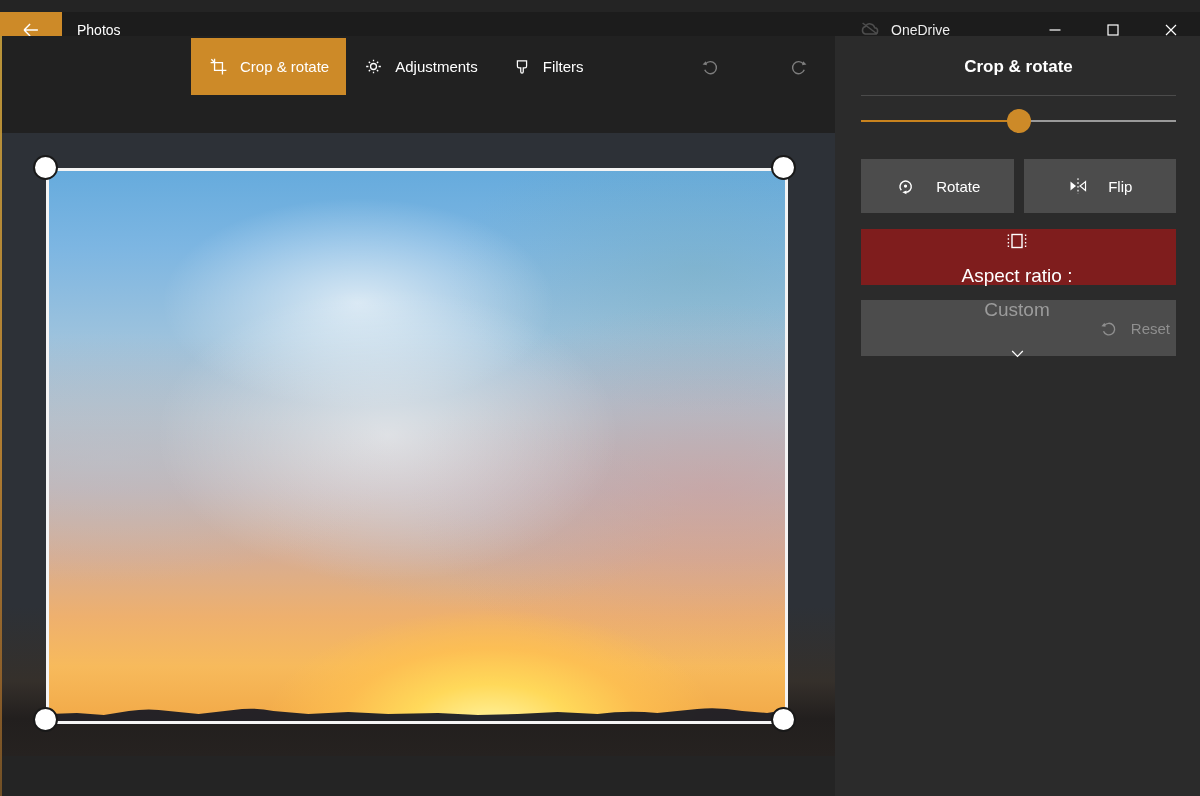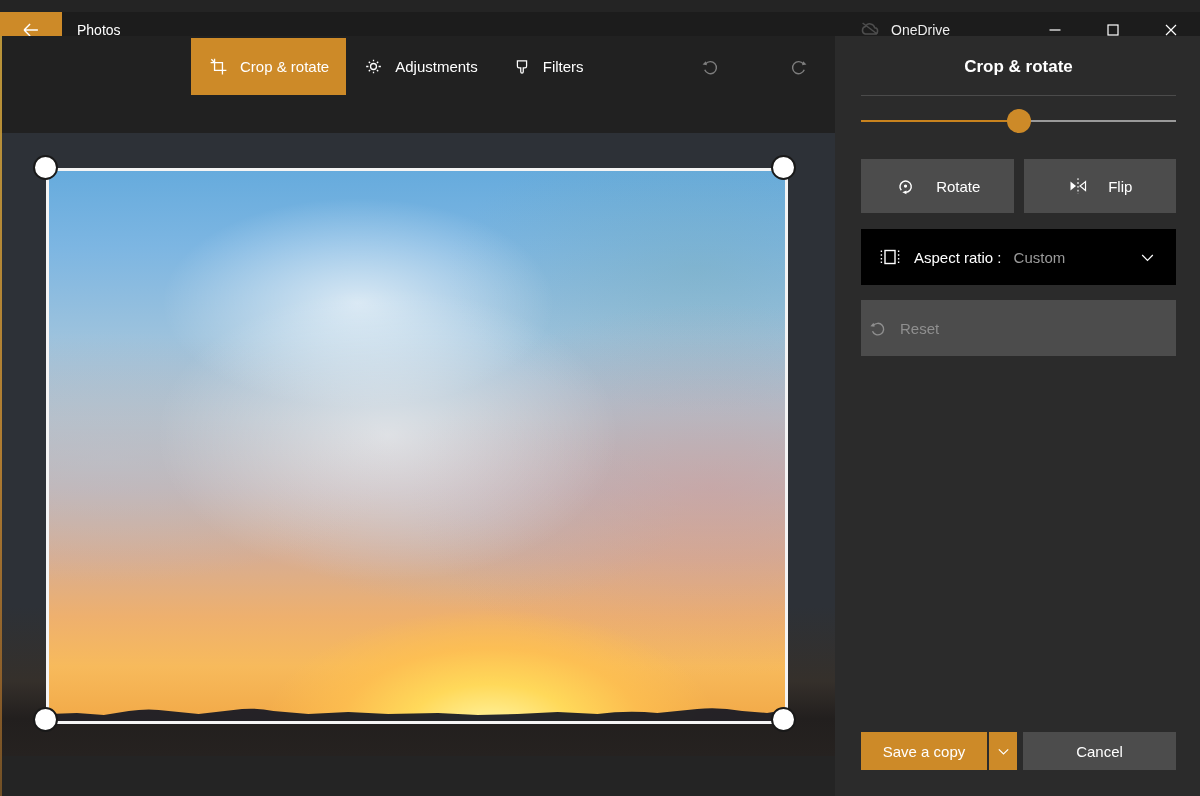--- a/index.html
+++ b/index.html
@@ -62,27 +62,27 @@
   .straight-row{margin-top:17px;display:flex;justify-content:space-between;align-items:baseline;}
   .straight-label{font-size:16px;color:#fff;}
   .straight-value{font-size:15px;color:#8f8f8f;}
   .slider{position:relative;margin-top:12px;height:26px;cursor:pointer;}
   .slider-track{position:absolute;left:0;right:0;top:12px;height:2px;background:#9a9a9a;}
   .slider-fill{position:absolute;left:0;top:12px;height:2px;background:#c9831e;}
   .slider-thumb{position:absolute;top:1px;width:24px;height:24px;border-radius:50%;background:#cd8a28;}
   .btn-row{margin-top:25px;display:flex;gap:10px;}
   .gbtn{flex:1;height:54px;background:#4c4c4c;border:none;color:#fff;font-size:15px;
     font-family:inherit;display:flex;align-items:center;justify-content:center;gap:19px;cursor:pointer;}
-  .aspect-btn{margin-top:16px;width:100%;height:56px;background:#000000;border:none;color:#fff;
-    font-size:15px;font-family:inherit;display:flex;align-items:center;gap:12px;
-    padding:0 20px 0 17px;cursor:pointer;box-sizing:border-box;}
+  .aspect-btn{margin-top:16px;width:100%;height:56px;background:#7f1d1d;border:none;color:#fff;
+    font-size:19px;font-family:inherit;display:flex;align-items:center;gap:12px;
+    padding:0 20px 0 17px;cursor:pointer;box-sizing:border-box;flex-direction:column;}
   .aspect-value{color:#9b9b9b;}
   .aspect-btn .spacer{flex:1;}
   .reset-btn{margin-top:15px;width:100%;height:56px;background:#4c4c4c;border:none;color:#8f8f8f;
-    font-size:15px;font-family:inherit;display:flex;align-items:center;justify-content:flex-start;gap:11px;
+    font-size:15px;font-family:inherit;display:flex;align-items:center;justify-content:flex-end;gap:11px;
     cursor:default;}
   .panel-footer{position:absolute;left:26px;right:24px;bottom:26px;height:38px;display:flex;}
   .save-btn{width:126px;height:38px;background:#cd8a28;border:none;color:#fff;font-size:15px;
     font-family:inherit;cursor:pointer;}
   .save-dd{width:28px;height:38px;margin-left:2px;background:#cd8a28;border:none;color:#fff;
     display:flex;align-items:center;justify-content:center;cursor:pointer;padding:0;}
   .cancel-btn{flex:1;height:38px;margin-left:6px;background:#4c4c4c;border:none;color:#fff;
     font-size:15px;font-family:inherit;cursor:pointer;}
   .icon{display:inline-flex;align-items:center;justify-content:center;}
   svg{display:block;}
@@ -251,26 +251,15 @@
     <button class="reset-btn" disabled="">
       <span class="icon">
         <svg width="22" height="22" viewBox="0 0 24 24">
           <path d="M6.9 9.3 a6.3 6.3 0 1 1 -0.9 6.2" fill="none" stroke="#8f8f8f" stroke-width="1.5"></path>
           <path d="M8.3 10.6 L3.7 10 L7.1 6.4 Z" fill="#8f8f8f"></path>
         </svg>
       </span>
       <span>Reset</span>
     </button>
 
-    <div class="panel-footer">
-      <button class="save-btn">Save a copy</button>
-      <button class="save-dd">
-        <span class="icon">
-          <svg width="15" height="15" viewBox="0 0 24 24" fill="none" stroke="#fff" stroke-width="1.9">
-            <path d="M4.5 8.5 L12 16 L19.5 8.5"></path>
-          </svg>
-        </span>
-      </button>
-      <button class="cancel-btn">Cancel</button>
-    </div>
   </div>
 
 </div>
 
 </body></html>

